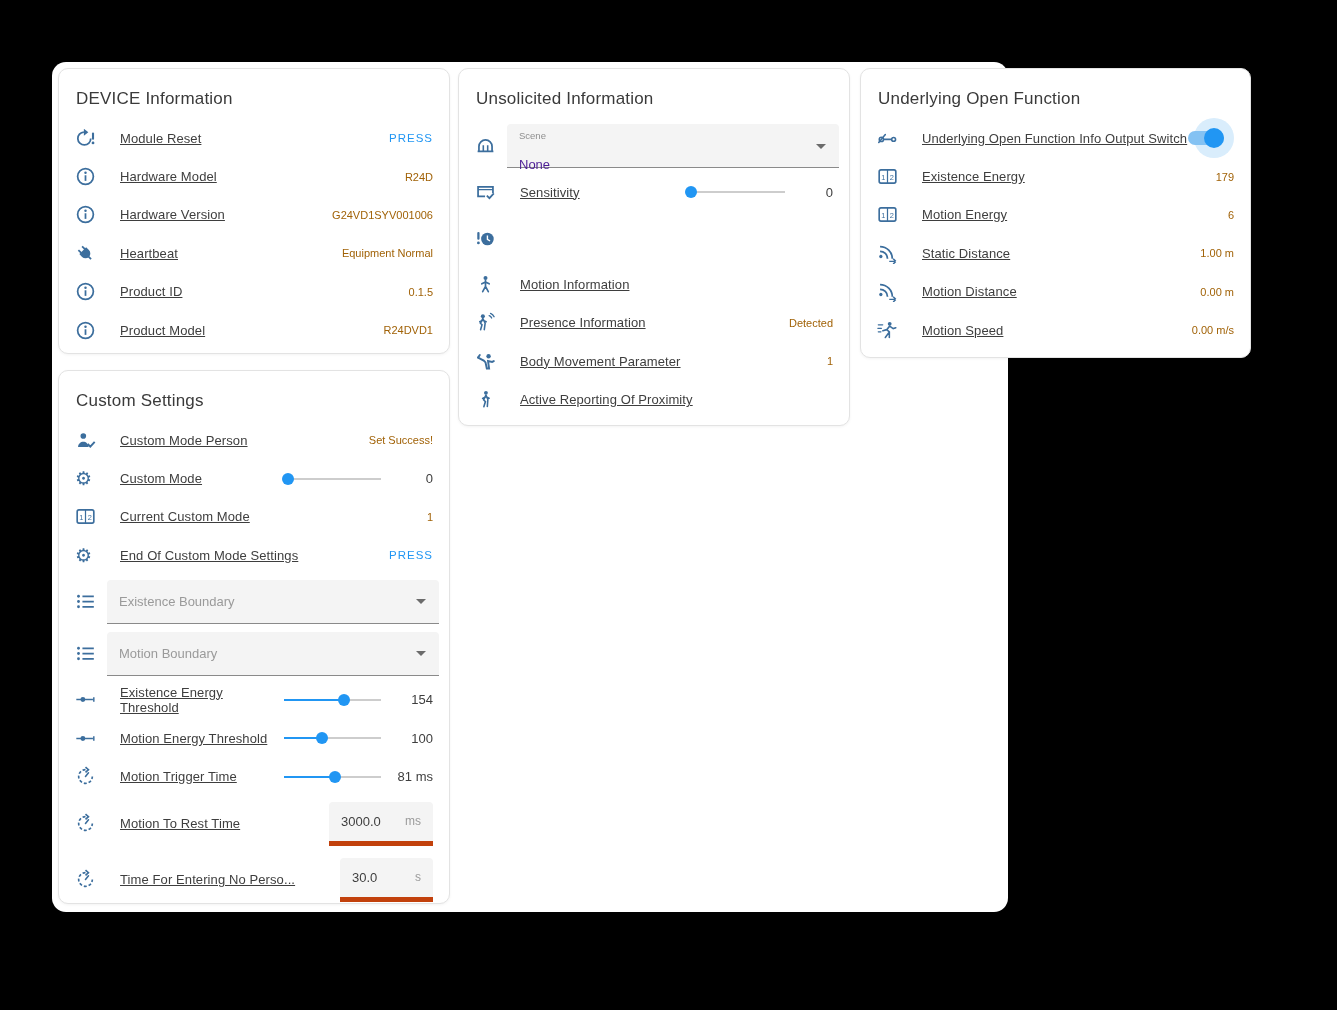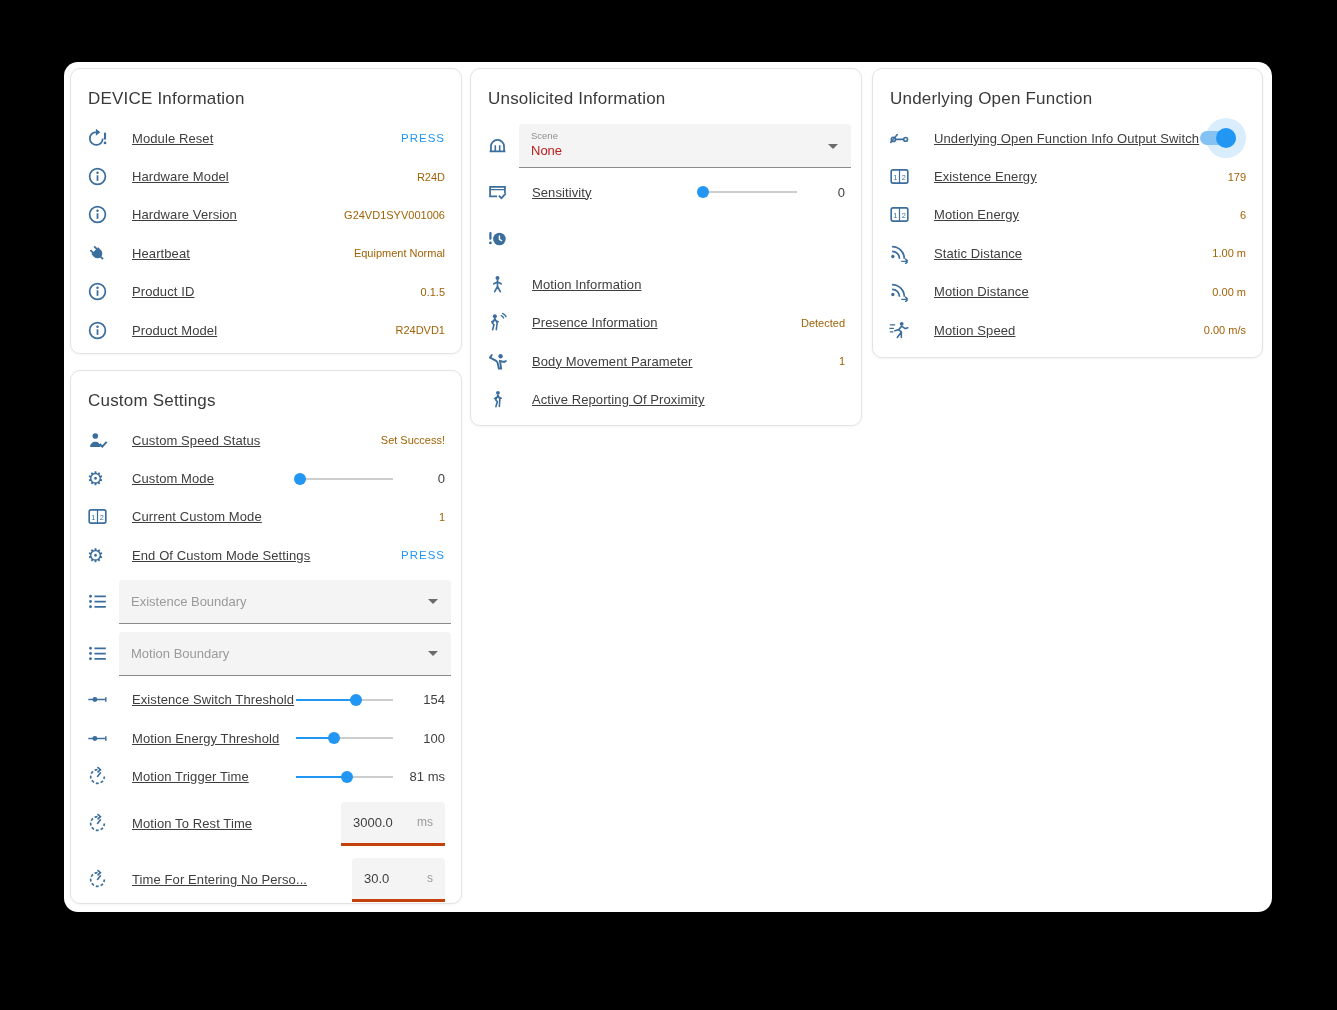--- a/index.html
+++ b/index.html
@@ -1,47 +1,47 @@
 <!DOCTYPE html>
 <html><head>
 <meta charset="utf-8">
 <style>
   * { margin:0; padding:0; box-sizing:border-box; }
   html,body { width:1337px; height:1010px; background:#000; font-family:"Liberation Sans", sans-serif; overflow:hidden; }
-  .page { position:absolute; left:64px; top:62px; width:1208px; height:850px; background:#fff; border-radius:14px; }
+  .page { position:absolute; left:52px; top:62px; width:956px; height:850px; background:#fff; border-radius:14px; }
   .card { position:absolute; background:#fff; border:1px solid #e3e3e3; border-radius:10px; box-shadow:0 1px 3px rgba(0,0,0,.05); overflow:hidden; }
   .card-title { padding:20px 16px 10px 17px; font-size:17px; color:#3a3a3a; letter-spacing:.2px; }
   .row { display:flex; align-items:center; height:38.4px; padding:0 16px; }
   .icon-box { width:32px; min-width:32px; display:flex; align-items:center; color:#3c6e9d; }
   .icon-box svg { width:21px; height:21px; }
   .lbl { flex:1; font-size:13px; color:#3e3e3e; padding-left:13px; letter-spacing:.1px;text-decoration:underline; }
   .val { font-size:11px; color:#a16207; text-align:right; white-space:nowrap; }
   .press { color:#2196f3; font-weight:normal; font-size:11.5px; letter-spacing:1px; cursor:pointer; }
   
   .slider { position:relative; width:97px; min-width:97px; height:20px; cursor:pointer; }
   .slider .track { position:absolute; left:0; right:0; top:9px; height:2px; background:#cdcdcd; }
   .slider .fill { position:absolute; left:0; top:9px; height:2px; width:var(--pct,0%); background:#2196f3; }
   .slider .thumb { position:absolute; left:var(--pct,0%); top:4px; width:12px; height:12px; margin-left:-6px; border-radius:50%; background:#2196f3; }
   .slider-val { width:52px; min-width:52px; text-align:right; font-size:13px; color:#3e3e3e; white-space:nowrap; }
   
   .dd-row { height:50px; padding:0 10px 0 16px; margin:2px 0; }
   .dd { position:relative; flex:1; height:44px; background:#f4f4f4; border-bottom:1px solid #8a8a8a; border-radius:4px 4px 0 0; padding:6px 34px 0 12px; cursor:pointer; }
   .dd-label { font-size:9.5px; color:#8e8e8e; white-space:nowrap; overflow:hidden; }
-  .dd-value { font-size:13px; color:#b91c1c; margin-top:2px; }
+  .dd-value { font-size:13px; color:#4c1d95; margin-top:16px; }
   .dd.single { display:flex; align-items:center; padding-top:0;text-align:right; }
   .dd-placeholder { font-size:13px; color:#9a9a9a; }
   .dd-arrow { position:absolute; right:13px; top:50%; margin-top:-2px; width:0; height:0; border-left:5px solid transparent; border-right:5px solid transparent; border-top:5px solid #6b6b6b; }
   
   .toggle { position:relative; width:46px; height:40px; cursor:pointer; }
   .toggle .halo { position:absolute; left:6px; top:0; width:40px; height:40px; border-radius:50%; background:#d9edfc; }
   .toggle .track { position:absolute; left:0; top:13px; width:36px; height:14px; border-radius:7px; background:#84c2f3; }
   .toggle .thumb { position:absolute; left:16px; top:10px; width:20px; height:20px; border-radius:50%; background:#2196f3; }
   
   .inp-row { height:56px; padding:0 16px; }
-  .inp { height:44px; background:#f4f4f4; border-bottom:3px solid #c2410c; border-radius:4px 4px 0 0; display:flex; align-items:center; justify-content:space-between; padding:0 12px; cursor:text; }
+  .inp { height:44px; background:#f4f4f4; border-bottom:5px solid #c2410c; border-radius:4px 4px 0 0; display:flex; align-items:center; justify-content:space-between; padding:0 12px; cursor:text; }
   .inp .v { font-size:13px; color:#3e3e3e; }
   .inp .u { font-size:12px; color:#9a9a9a; padding-left:18px; }
   .glyph-icon { font-size:19px; line-height:1; color:#3c6e9d; }
 </style>
 </head>
 <body>
 
 <svg width="0" height="0" style="position:absolute">
   <defs>
     <g id="i-reset">
@@ -338,21 +338,21 @@
   </div>
 
   <div class="card" style="left:6px;top:308px;width:392px;height:534px;">
     <div class="card-title">Custom Settings</div>
     <div class="row">
       <span class="icon-box">
           <svg viewBox="0 0 24 24">
             <use href="#i-person-check"></use>
           </svg>
         </span>
-      <span class="lbl">Custom Speed Status</span>
+      <span class="lbl">Custom Mode Person</span>
       <span class="val">Set Success!</span>
     </div>
     <div class="row">
       <span class="icon-box glyph-icon">⚙</span>
       <span class="lbl">Custom Mode</span>
       <div class="slider" style="--pct: 4%;">
         <div class="track"></div>
         <div class="fill"></div>
         <div class="thumb"></div>
       </div>
@@ -393,21 +393,21 @@
         <span class="dd-placeholder">Motion Boundary</span>
         <div class="dd-arrow"></div>
       </div>
     </div>
     <div class="row">
       <span class="icon-box">
           <svg viewBox="0 0 24 24">
             <use href="#i-mini-slider"></use>
           </svg>
         </span>
-      <span class="lbl">Existence Switch Threshold</span>
+      <span class="lbl">Existence Energy Threshold</span>
       <div class="slider" style="--pct: 62%;">
         <div class="track"></div>
         <div class="fill"></div>
         <div class="thumb"></div>
       </div>
       <span class="slider-val">154</span>
     </div>
     <div class="row">
       <span class="icon-box">
           <svg viewBox="0 0 24 24">

